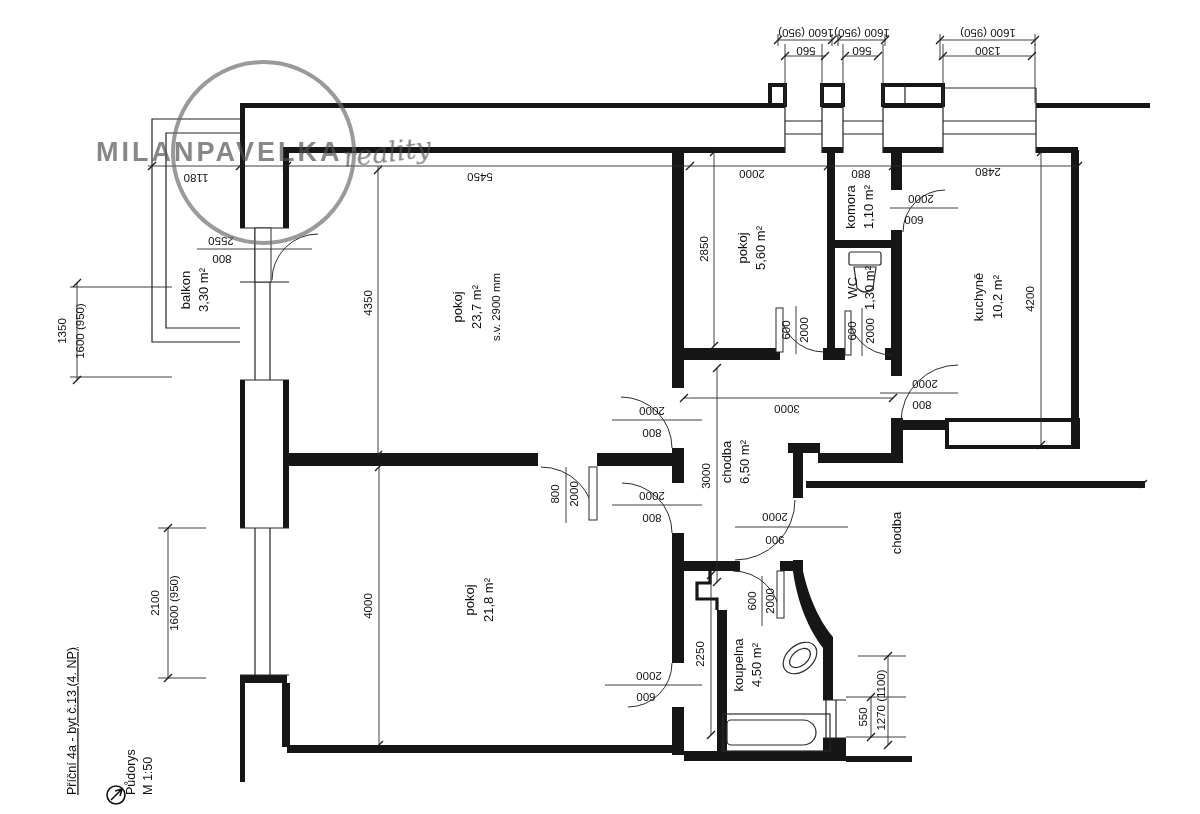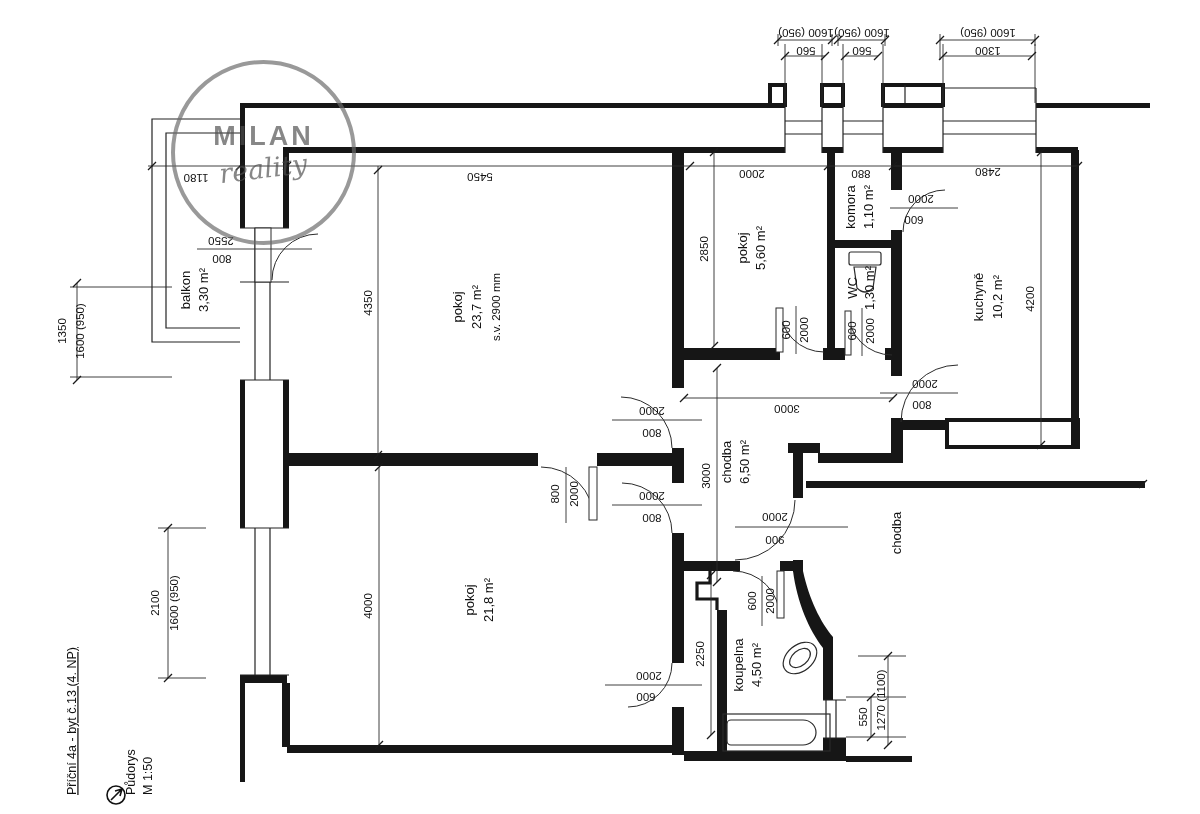--- a/index.html
+++ b/index.html
@@ -13,21 +13,21 @@
   .rs{font-size:11.5px;}
   .tb{font-size:12.5px;text-anchor:start;}
   .wf{fill:#161616;stroke:none;}
   .wh{fill:none;stroke:#161616;stroke-width:4;}
   .wh3{fill:none;stroke:#161616;stroke-width:3.2;}
   .tl{fill:none;stroke:#232323;stroke-width:1.2;}
   .dl{fill:none;stroke:#2b2b2b;stroke-width:0.9;}
   .tk{fill:none;stroke:#1a1a1a;stroke-width:1.3;}
   .fx{fill:none;stroke:#2b2b2b;stroke-width:1.2;}
   #logo{position:absolute;left:171px;top:60px;width:177px;height:177px;border:4px solid #6a6a6a;
-    border-radius:50%;display:flex;flex-direction:column;align-items:center;justify-content:center;
+    border-radius:50%;display:flex;align-items:center;justify-content:center;
     opacity:.68;z-index:5;pointer-events:none;}
   #logo .big{font-weight:bold;font-size:27px;letter-spacing:3px;color:#4f4f4f;line-height:1.15;}
   #logo .script{font-family:"DejaVu Serif", serif;font-style:italic;font-size:27px;color:#4f4f4f;
     transform:rotate(-7deg);margin-top:0px;}
 </style>
 </head>
 <body>
 
 <div id="stage">
 
@@ -247,16 +247,17 @@
       <text class="tb" transform="translate(149,795) rotate(-90)">M 1:50</text>
       <g fill="none" stroke="#111" stroke-width="1.6">
         <circle cx="116" cy="795" r="9"></circle>
         <path d="M111,800 L122,789 M122,789 l-7,2 M122,789 l-2,7"></path>
       </g>
     </g>
   </svg>
 
   <div id="logo">
     <div class="big">MILAN</div>
+    <div class="big">PAVELKA</div>
     <div class="script">reality</div>
   </div>
 
 </div>
 
 </body></html>

